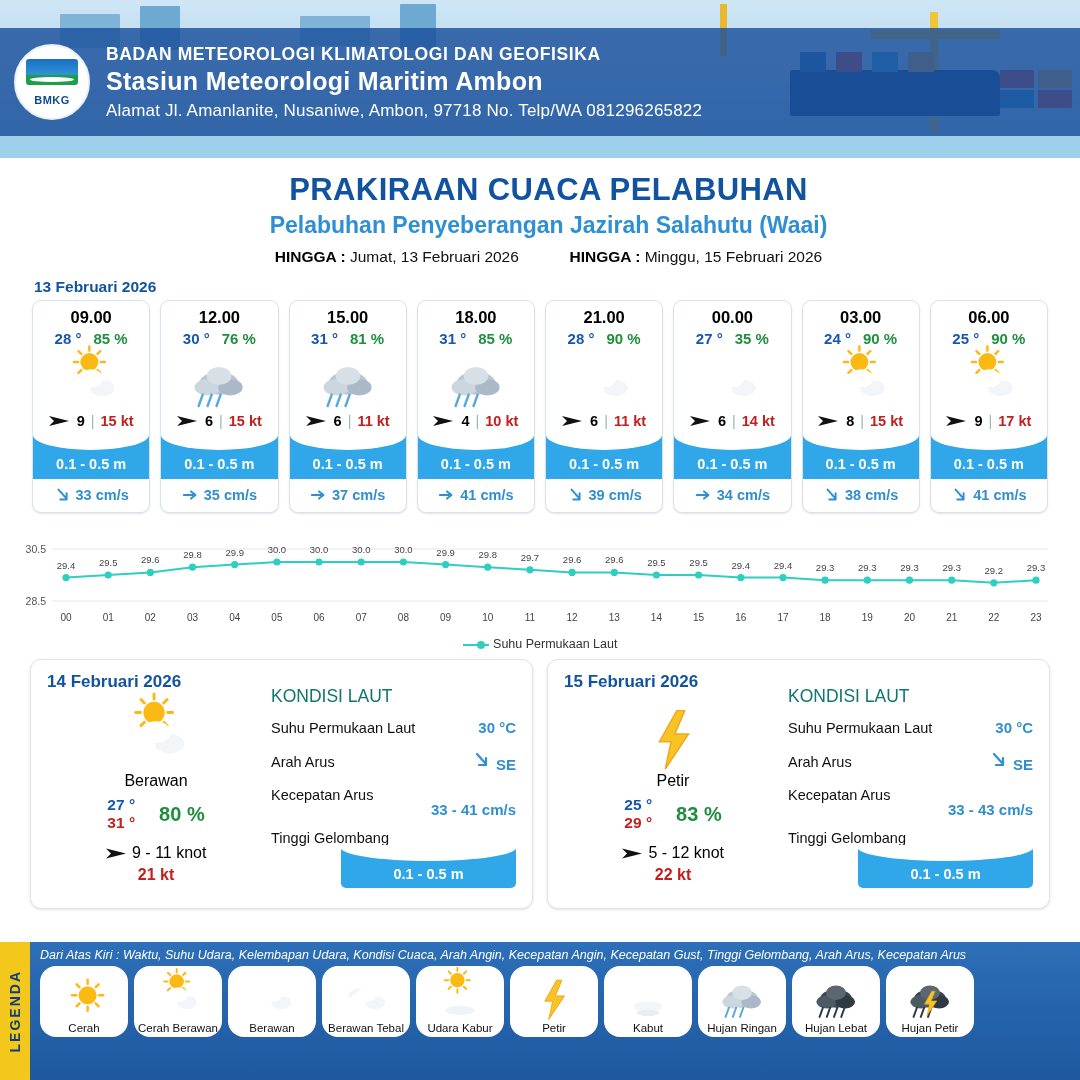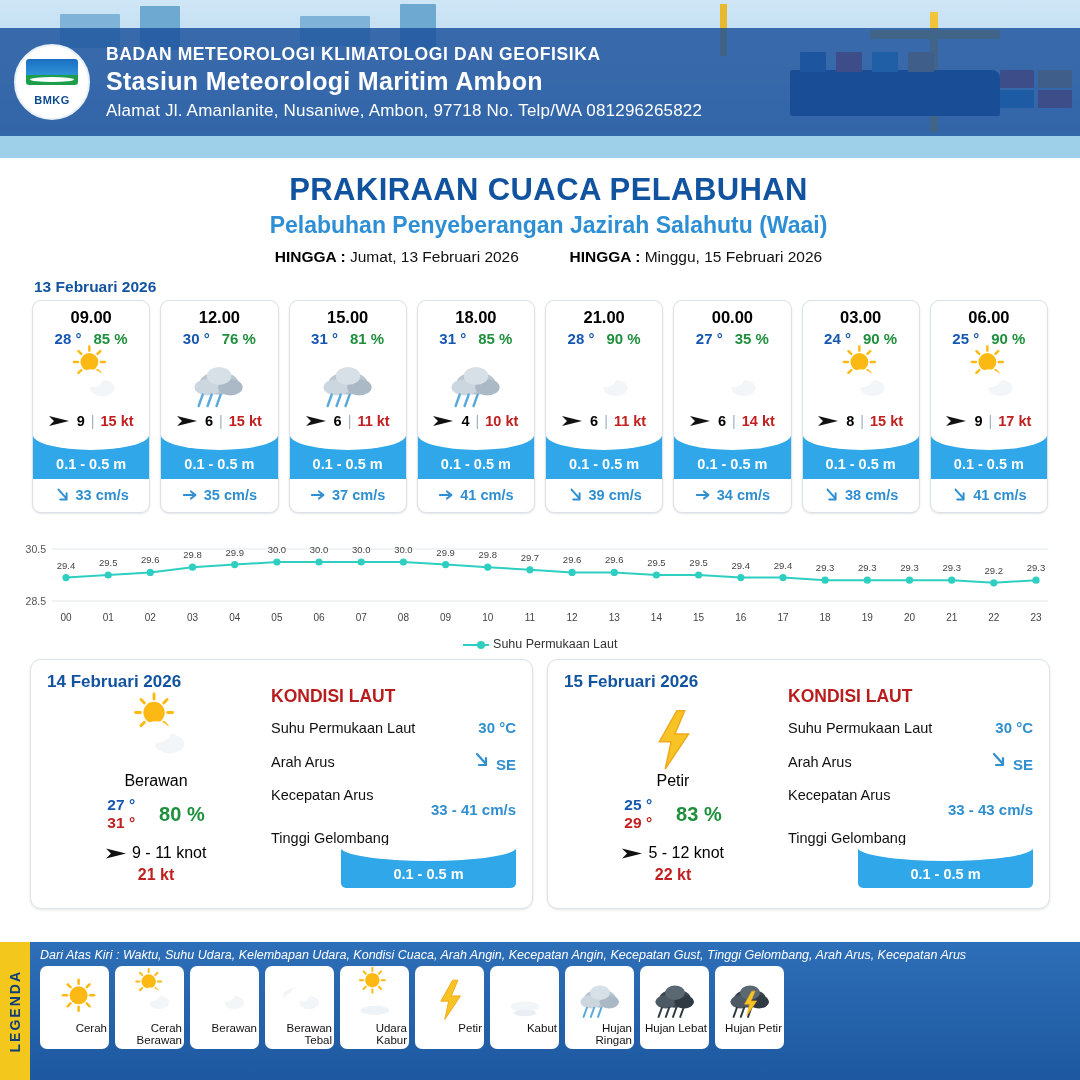--- a/index.html
+++ b/index.html
@@ -108,21 +108,21 @@
   .p-date { font-size:17px; font-weight:bold; color:#11539f; text-align:left;}
   .p-icon { height:72px; display:flex; align-items:center; justify-content:center; margin-top:6px;}
   .p-cond { font-size:16px; color:#000; margin-top:2px;}
   .p-th { display:flex; justify-content:center; align-items:center; gap:24px; margin-top:6px;}
   .p-temps div:first-child { color:#1557b0; font-size:15.5px; font-weight:bold;}
   .p-temps div:last-child { color:#c02020; font-size:15.5px; font-weight:bold;}
   .p-hum { color:#1e8f3c; font-size:20px; font-weight:bold;}
   .p-wind { margin-top:12px; font-size:16px; font-weight:normal; color:#000;}
   .p-gust { margin-top:4px; font-size:16px; font-weight:bold; color:#c02020;}
   .p-right { flex:1; padding-left:6px; }
-  .p-sea-title { font-size:17.5px; font-weight:bold; color:#b91c1c; margin:14px 0 12px 0;}
+  .p-sea-title { font-size:17.5px; font-weight:normal; color:#0f766e; margin:14px 0 12px 0;}
   .p-row { display:flex; justify-content:space-between; align-items:center; font-size:14.5px; color:#111; margin-bottom:14px;}
   .p-val { color:#2f8fd0; font-size:15px; font-weight:bold;}
   .p-val2 { color:#2f8fd0; font-size:15px; font-weight:bold; text-align:right; width:100%; margin-top:-4px;}
   .p-wave-box { position:relative; height:42px; background:#2fa7e8; border-radius:5px; margin-top:-6px; }
   .p-wave-box .wavetop { position:absolute; top:-1px; left:0; width:100%; height:16px; background:#fff; border-radius:0 0 60% 60%/0 0 100% 100%;}
   .p-wave-box span { position:absolute; bottom:6px; left:0; right:0; text-align:center; color:#fff; font-size:14.5px; font-weight:bold;}
 
   
   .legend {
     position:absolute; left:0; bottom:0; width:1080px; height:138px;
@@ -130,21 +130,21 @@
     display:flex;
   }
   .legend-side {
     width:30px; background:#f3c71c; color:#0d3f79; font-weight:bold;
     display:flex; align-items:center; justify-content:center; font-size:14px;
   }
   .legend-side span { writing-mode:vertical-rl; transform:rotate(180deg); letter-spacing:2px;}
   .legend-body { flex:1; padding:6px 8px 0 10px; }
   .legend-note { color:#fff; font-size:12.5px; font-style:italic; margin-bottom:4px;}
   .legend-items { display:flex; gap:6px; }
-  .lg-item { width:69px; background:#fff; border-radius:7px; padding:4px 2px 3px; text-align:right; }
+  .lg-item { width:88px; background:#fff; border-radius:16px; padding:4px 2px 3px; text-align:center; }
   .lg-ico { height:52px; display:flex; align-items:center; justify-content:center;}
   .lg-cap { font-size:11.5px; color:#111; }
 
   svg { overflow:visible; }
 </style>
 </head>
 <body>
 
 <div class="header">
   <div class="hdr-deco">

